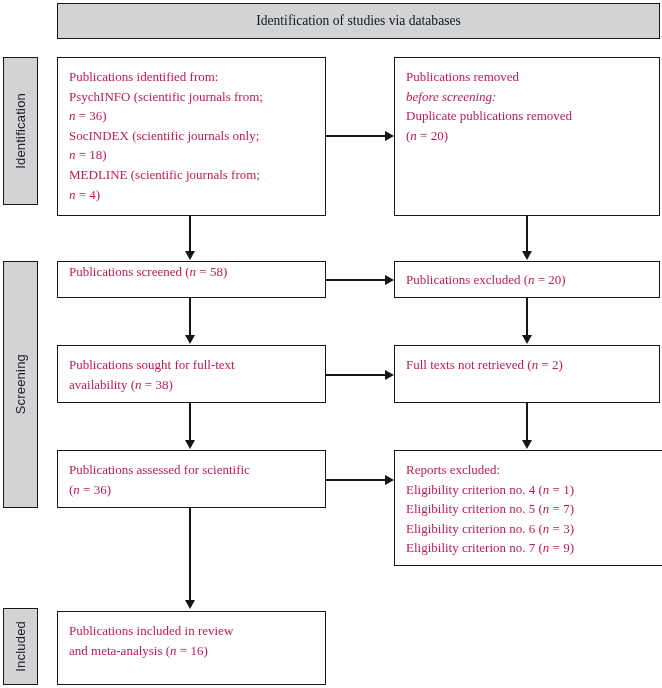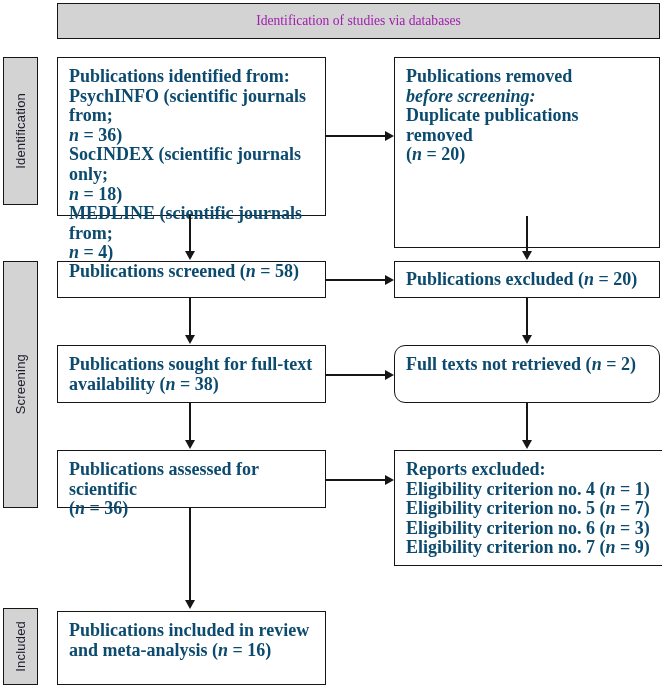--- a/index.html
+++ b/index.html
@@ -15,32 +15,31 @@
     width: 662px;
     height: 688px;
     background: #ffffff;
     overflow: hidden;
   }
   .box {
     position: absolute;
     box-sizing: border-box;
     border: 1.4px solid #161616;
     background: #ffffff;
-    color: #0c4a6e;
-    font-size: 18px;
+    color: #be185d;
+    font-size: 13px;
     line-height: 19.6px;
     padding: 9px 11px 6px 11px;
-    font-weight: bold;
   }
   .header-band {
     position: absolute;
     box-sizing: border-box;
     border: 1.4px solid #161616;
     background: #d3d3d3;
-    color: #a21caf;
+    color: #0f172a;
     font-size: 13.6px;
     display: flex;
     align-items: center;
     justify-content: center;
   }
   .stage {
     position: absolute;
     box-sizing: border-box;
     border: 1.4px solid #161616;
     background: #d3d3d3;
@@ -110,21 +109,21 @@
   <div class="box" style="left:57px; top:57px; width:269px; height:159px;">
     <span class="line">Publications identified from:</span>
     <span class="line">PsychINFO (scientific journals from;</span>
     <span class="line"><span class="it">n</span> = 36)</span>
     <span class="line">SocINDEX (scientific journals only;</span>
     <span class="line"><span class="it">n</span> = 18)</span>
     <span class="line">MEDLINE (scientific journals from;</span>
     <span class="line"><span class="it">n</span> = 4)</span>
   </div>
 
-  <div class="box" style="left:394px; top:57px; width:266px; height:191px;">
+  <div class="box" style="left:394px; top:57px; width:266px; height:159px;">
     <span class="line">Publications removed</span>
     <span class="line it">before screening:</span>
     <span class="line">Duplicate publications removed</span>
     <span class="line">(<span class="it">n</span> = 20)</span>
   </div>
 
   <div class="hline" style="left:326px; top:135px; width:60px;"></div>
   <div class="arrow-right" style="left:385px; top:130.5px;"></div>
 
   <div class="vline" style="left:189px; top:216px; height:36px;"></div>
@@ -148,21 +147,21 @@
   <div class="arrow-down" style="left:185px; top:335px;"></div>
 
   <div class="vline" style="left:526px; top:298px; height:38px;"></div>
   <div class="arrow-down" style="left:522px; top:335px;"></div>
 
   <div class="box" style="left:57px; top:345px; width:269px; height:58px;">
     <span class="line">Publications sought for full-text</span>
     <span class="line">availability (<span class="it">n</span> = 38)</span>
   </div>
 
-  <div class="box" style="left:394px; top:345px; width:266px; height:58px;border-radius:11px;">
+  <div class="box" style="left:394px; top:345px; width:266px; height:58px;">
     <span class="line">Full texts not retrieved (<span class="it">n</span> = 2)</span>
   </div>
 
   <div class="hline" style="left:326px; top:374px; width:60px;"></div>
   <div class="arrow-right" style="left:385px; top:369.5px;"></div>
 
   <div class="vline" style="left:189px; top:403px; height:38px;"></div>
   <div class="arrow-down" style="left:185px; top:440px;"></div>
 
   <div class="vline" style="left:526px; top:403px; height:38px;"></div>

